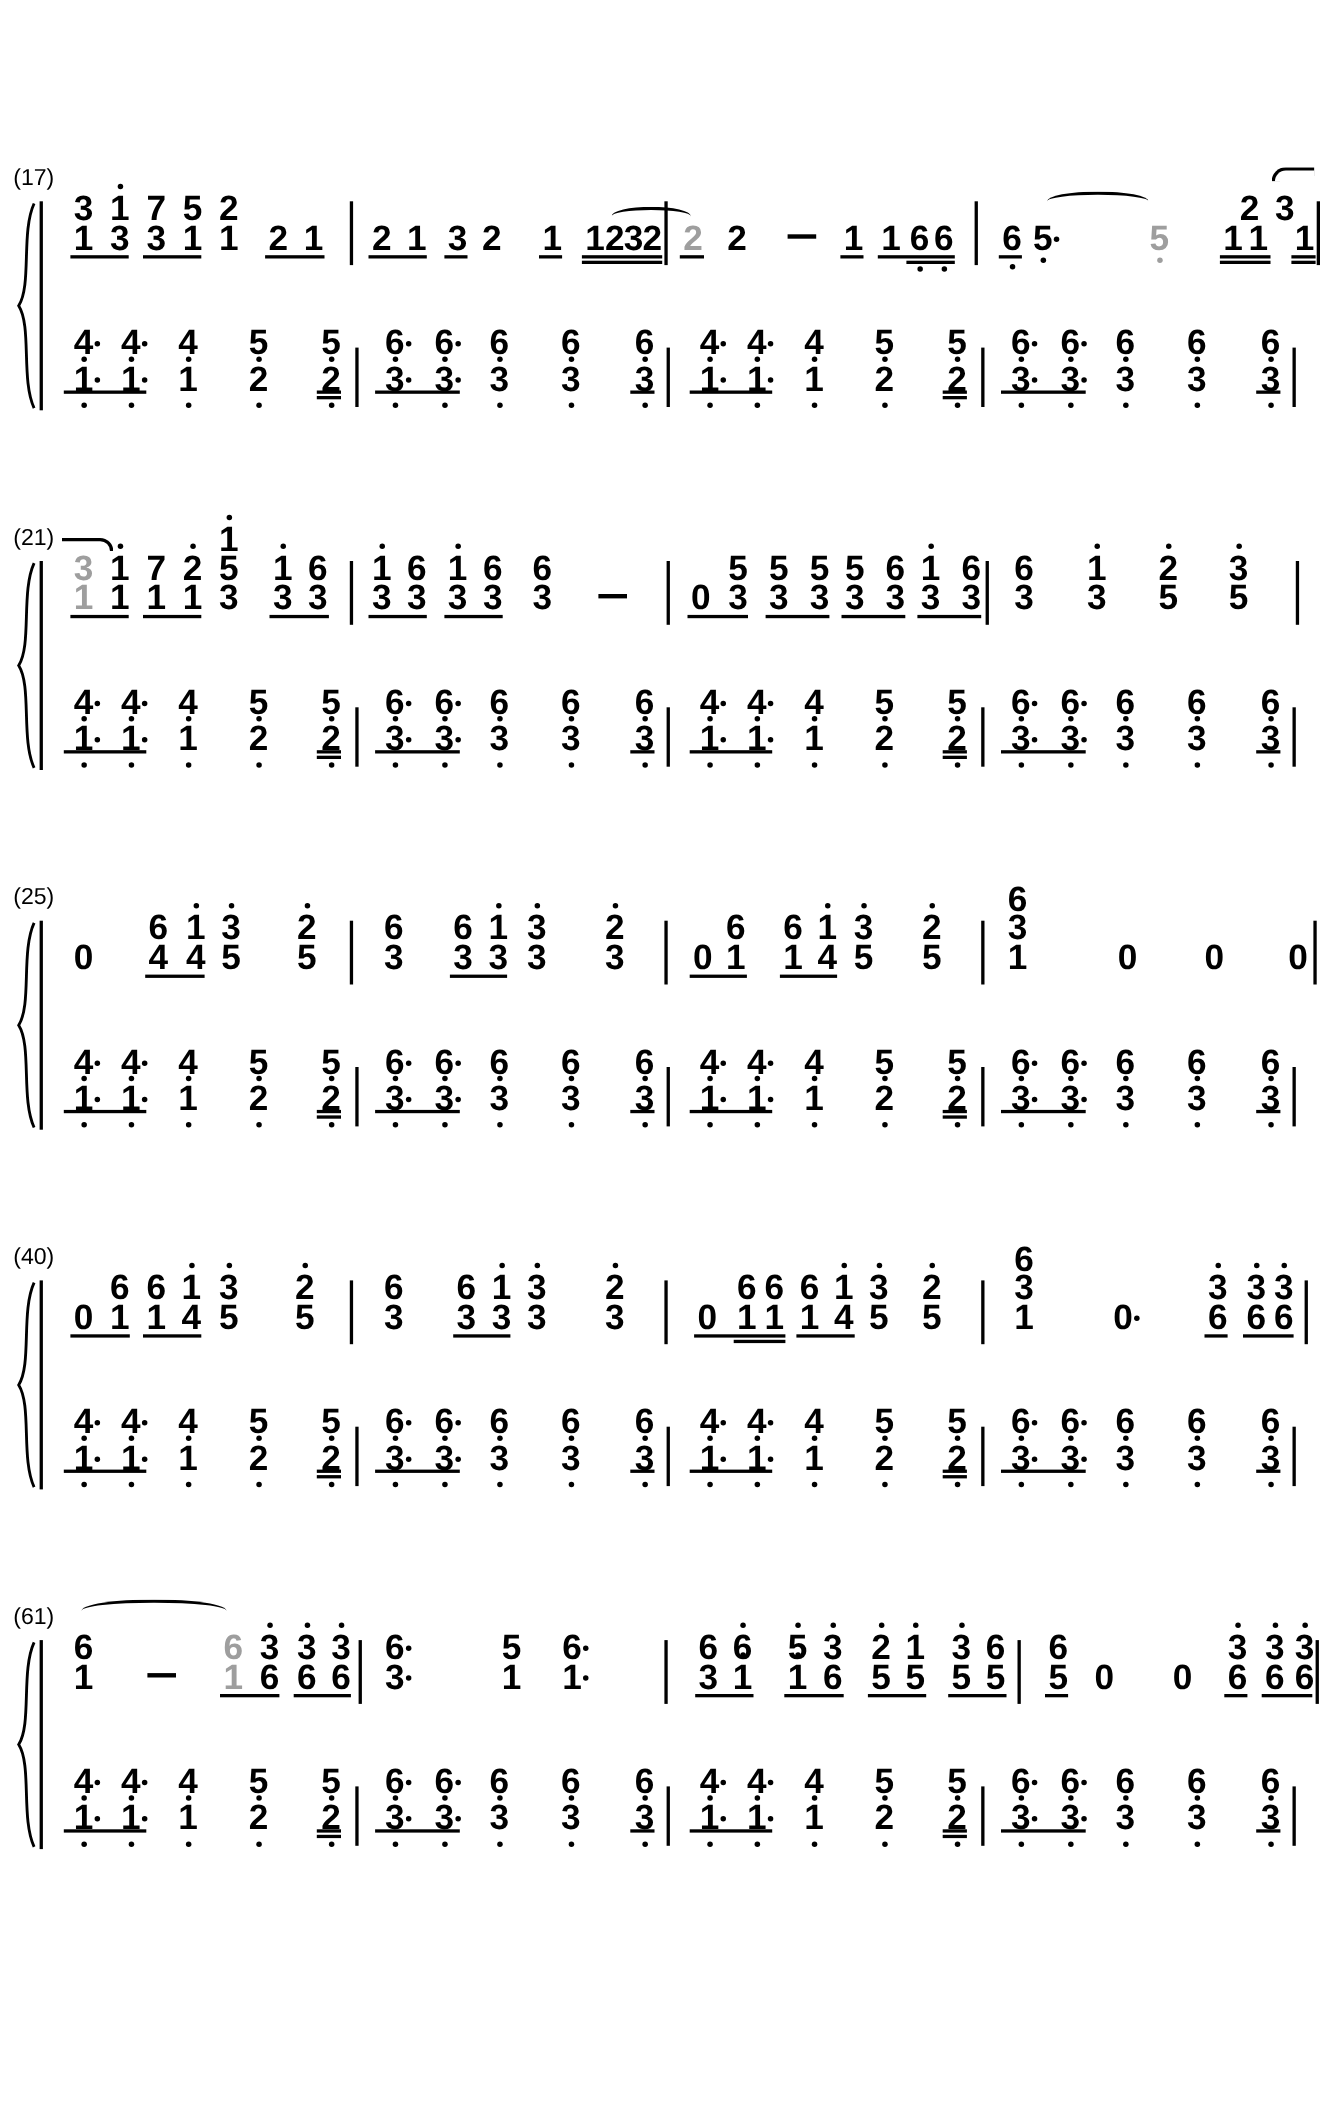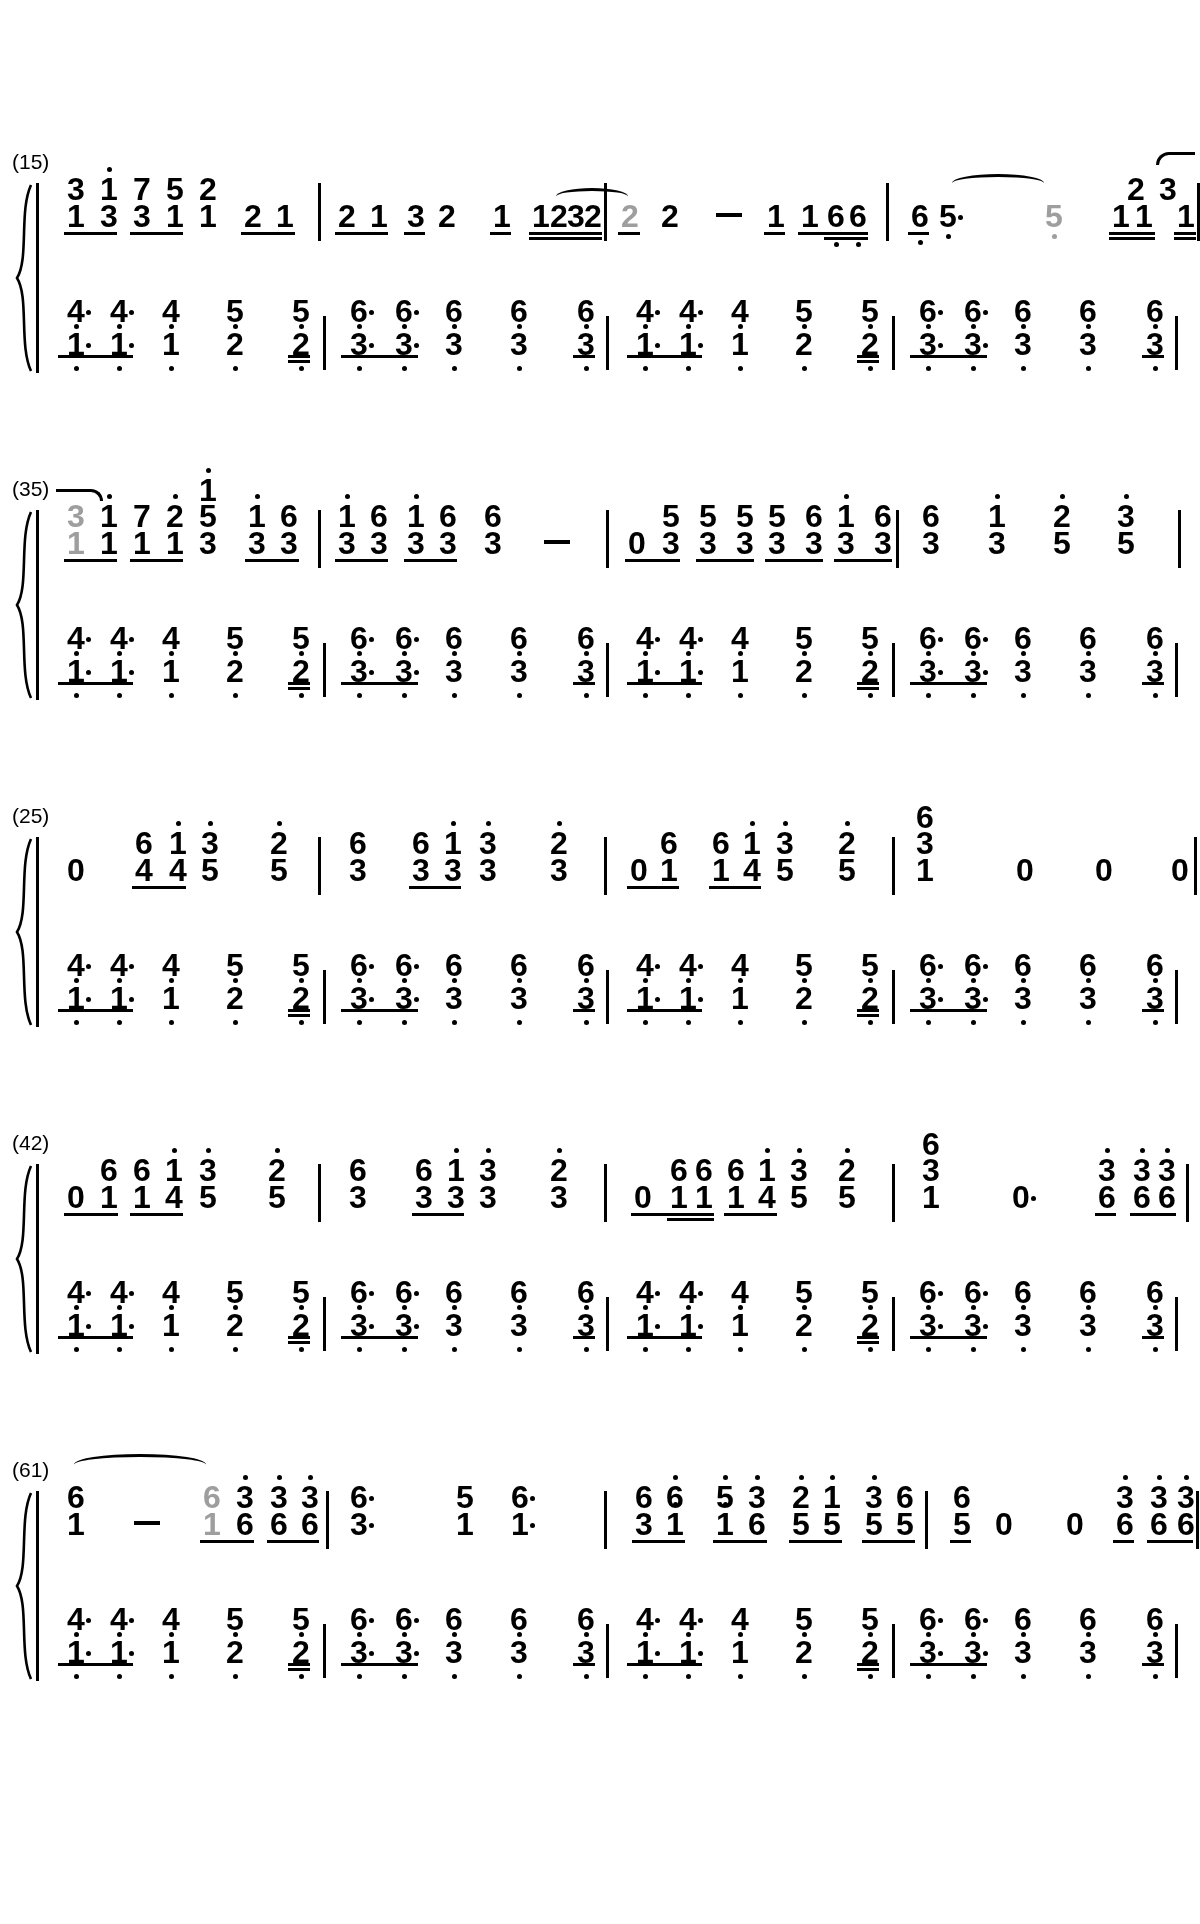--- a/index.html
+++ b/index.html
@@ -16,21 +16,21 @@
   .dash{position:absolute;height:4px;background:#000;}
   .arc{position:absolute;border-top:3px solid #000;border-radius:55% 55% 0 0;}
   .hookL{position:absolute;border-top:3px solid #000;border-left:3px solid #000;border-radius:14px 0 0 0;}
   .hookR{position:absolute;border-top:3px solid #000;border-right:3px solid #000;border-radius:0 14px 0 0;}
   .brace{position:absolute;}
 </style>
 </head>
 <body>
 
 <div class="sheet">
-    <div class="mlabel" style="left: 12px; top: 150px;">(15)</div>
+    <div class="mlabel" style="left: 12px; top: 150px;">(17)</div>
     <div class="brace" style="left: 12px; top: 183px;"><svg width="24" height="190" viewBox="0 0 24 190">
         <path d="M19 2 C7 28 17 76 5 95 C17 114 7 162 19 188" fill="none" stroke="#000" stroke-width="2.6"></path>
       </svg></div>
     <div class="bar" style="left: 36px; top: 183px; height: 190px;"></div>
     <div class="note" style="left: 65px; top: 176px;">3</div>
     <div class="note" style="left: 98px; top: 176px;">1</div>
     <div class="dot" style="left: 107px; top: 167px;"></div>
     <div class="note" style="left: 131px; top: 176px;">7</div>
     <div class="note" style="left: 164px; top: 176px;">5</div>
     <div class="note" style="left: 197px; top: 176px;">2</div>
@@ -198,21 +198,21 @@
     <div class="note" style="left: 1077px; top: 331px;">3</div>
     <div class="dot" style="left: 1086px; top: 324px;"></div>
     <div class="dot" style="left: 1086px; top: 366px;"></div>
     <div class="note" style="left: 1144px; top: 298px;">6</div>
     <div class="note" style="left: 1144px; top: 331px;">3</div>
     <div class="dot" style="left: 1153px; top: 324px;"></div>
     <div class="dot" style="left: 1153px; top: 366px;"></div>
     <div class="beam" style="left: 910px; top: 355px; width: 77px;"></div>
     <div class="beam" style="left: 1142px; top: 355px; width: 22px;"></div>
     <div class="bar" style="left: 1175px; top: 316px; height: 54px;"></div>
-    <div class="mlabel" style="left: 12px; top: 477px;">(35)</div>
+    <div class="mlabel" style="left: 12px; top: 477px;">(21)</div>
     <div class="brace" style="left: 12px; top: 510px;"><svg width="24" height="190" viewBox="0 0 24 190">
         <path d="M19 2 C7 28 17 76 5 95 C17 114 7 162 19 188" fill="none" stroke="#000" stroke-width="2.6"></path>
       </svg></div>
     <div class="bar" style="left: 36px; top: 510px; height: 190px;"></div>
     <div class="note gray" style="left: 65px; top: 503px;">3</div>
     <div class="note gray" style="left: 65px; top: 530px;">1</div>
     <div class="note" style="left: 98px; top: 503px;">1</div>
     <div class="dot" style="left: 107px; top: 494px;"></div>
     <div class="note" style="left: 98px; top: 530px;">1</div>
     <div class="note" style="left: 131px; top: 503px;">7</div>
@@ -554,21 +554,21 @@
     <div class="note" style="left: 1077px; top: 985px;">3</div>
     <div class="dot" style="left: 1086px; top: 978px;"></div>
     <div class="dot" style="left: 1086px; top: 1020px;"></div>
     <div class="note" style="left: 1144px; top: 952px;">6</div>
     <div class="note" style="left: 1144px; top: 985px;">3</div>
     <div class="dot" style="left: 1153px; top: 978px;"></div>
     <div class="dot" style="left: 1153px; top: 1020px;"></div>
     <div class="beam" style="left: 910px; top: 1009px; width: 77px;"></div>
     <div class="beam" style="left: 1142px; top: 1009px; width: 22px;"></div>
     <div class="bar" style="left: 1175px; top: 970px; height: 54px;"></div>
-    <div class="mlabel" style="left: 12px; top: 1131px;">(42)</div>
+    <div class="mlabel" style="left: 12px; top: 1131px;">(40)</div>
     <div class="brace" style="left: 12px; top: 1164px;"><svg width="24" height="190" viewBox="0 0 24 190">
         <path d="M19 2 C7 28 17 76 5 95 C17 114 7 162 19 188" fill="none" stroke="#000" stroke-width="2.6"></path>
       </svg></div>
     <div class="bar" style="left: 36px; top: 1164px; height: 190px;"></div>
     <div class="note" style="left: 65px; top: 1184px;">0</div>
     <div class="note" style="left: 98px; top: 1157px;">6</div>
     <div class="note" style="left: 98px; top: 1184px;">1</div>
     <div class="note" style="left: 131px; top: 1157px;">6</div>
     <div class="note" style="left: 131px; top: 1184px;">1</div>
     <div class="note" style="left: 163px; top: 1157px;">1</div>

